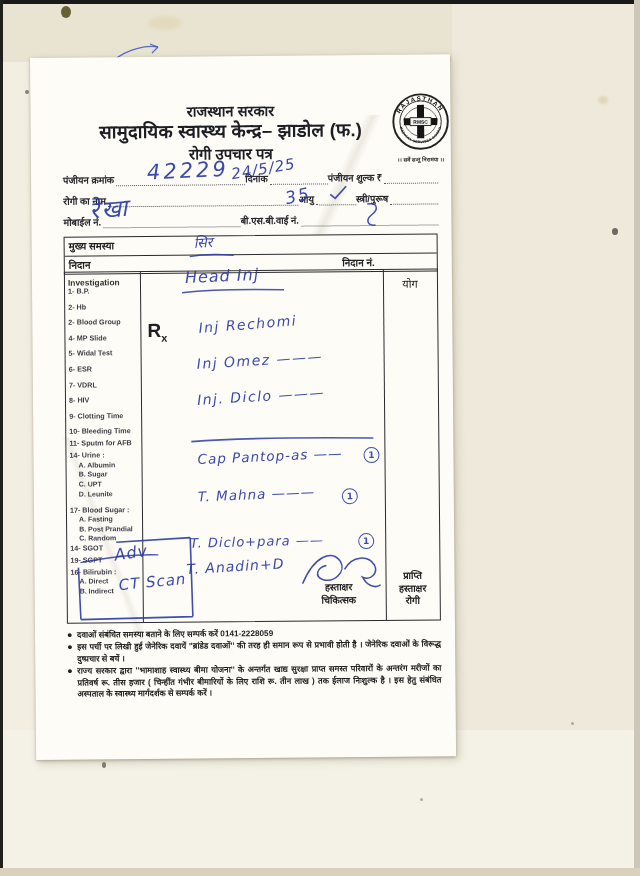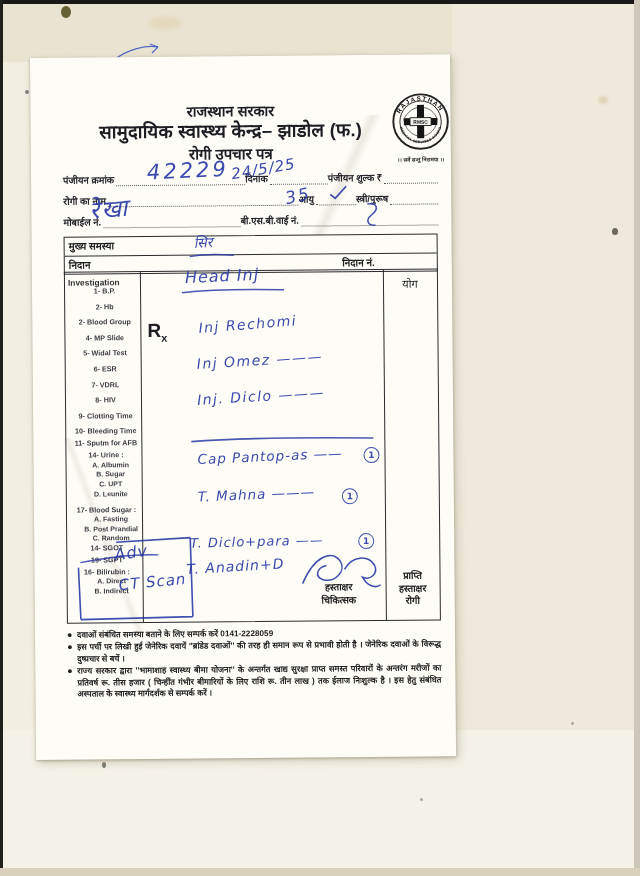--- a/index.html
+++ b/index.html
@@ -43,21 +43,21 @@
   .pbox{position:absolute;left:32px;top:179px;width:372px;border:1.4px solid #2b2b2e;background:transparent;}
   .pbox .r1{height:16px;border-bottom:1.3px solid #2b2b2e;font-weight:bold;font-size:10px;color:#222;padding:1px 4px;}
   .pbox .r2{height:15px;display:flex;font-weight:bold;font-size:10px;color:#222;padding:1px 4px;}
   .pbox .r2 .right{margin-left:auto;margin-right:58px;}
   
   .mtable{position:absolute;left:32px;top:214px;width:372px;height:350px;border:1.4px solid #2b2b2e;}
   .sep1{position:absolute;left:75px;top:0;height:100%;border-left:1.2px solid #2b2b2e;}
   .sep2{position:absolute;left:318px;top:0;height:100%;border-left:1.2px solid #2b2b2e;}
   .invcol{position:absolute;left:0;top:5px;width:73px;padding-left:3px;color:#3c3c44;font-weight:bold;}
   .inv-title{font-size:8.4px;color:#333;}
-  .inv{font-size:7.2px;line-height:8px;text-align:center;}
+  .inv{font-size:7.2px;line-height:8px;}
   .m0{margin-bottom:7.6px;} .m1{margin-bottom:4px;} .m2{margin-bottom:1.5px;}
   .sub{margin-left:9px;font-size:7px;margin-bottom:1.6px;}
   .subend{margin-bottom:8px;}
   .rxsym{position:absolute;left:82px;top:4px;font-size:19px;font-weight:bold;color:#1e1e24;margin-top:44px;}
   .rxsym sub{font-size:11px;}
   .yog{position:absolute;left:318px;top:6px;width:54px;text-align:center;font-weight:normal;font-size:11px;color:#222;}
   .sig-doc{position:absolute;left:228px;top:310px;width:86px;text-align:center;
            font-weight:bold;font-size:9.5px;line-height:13px;color:#222;}
   .sig-pat{position:absolute;left:318px;top:300px;width:54px;text-align:center;
            font-weight:bold;font-size:9.5px;line-height:12.5px;color:#222;}

